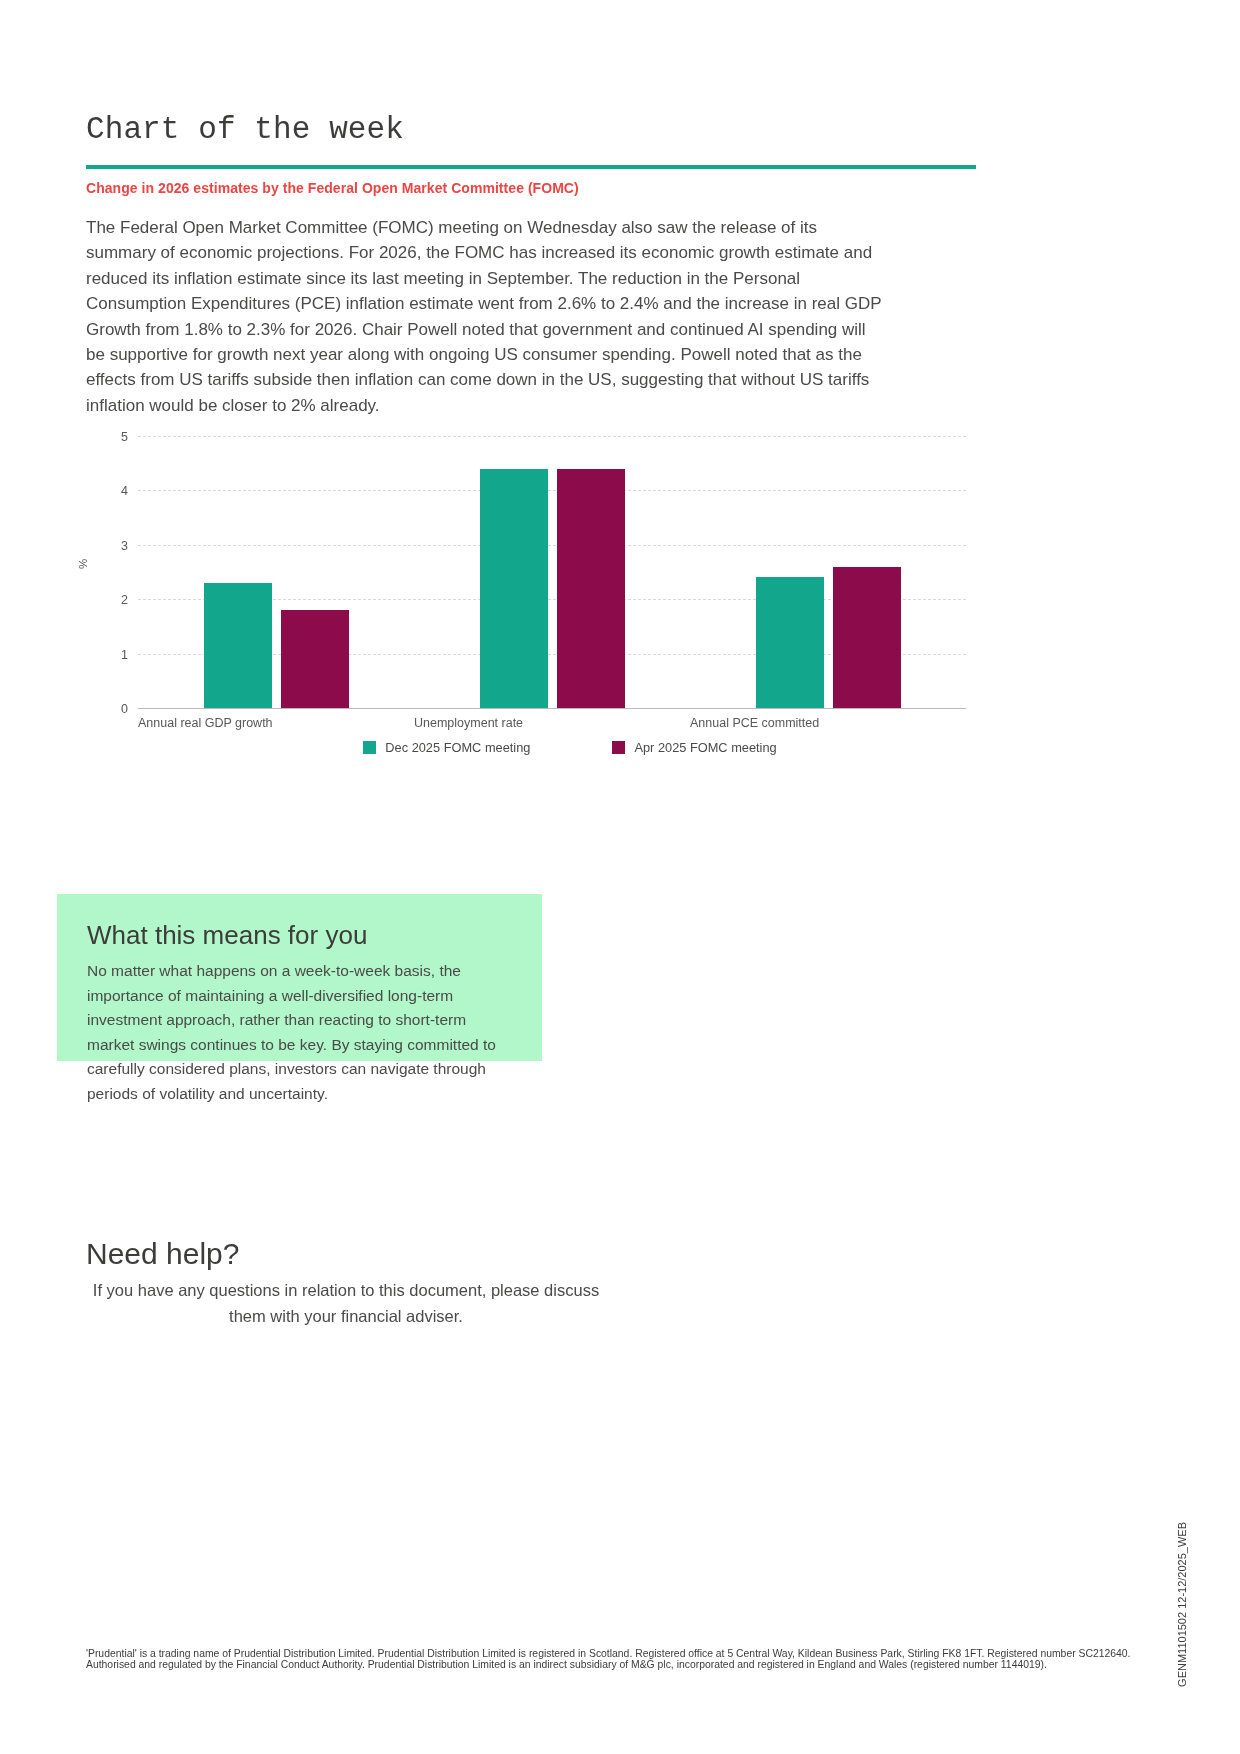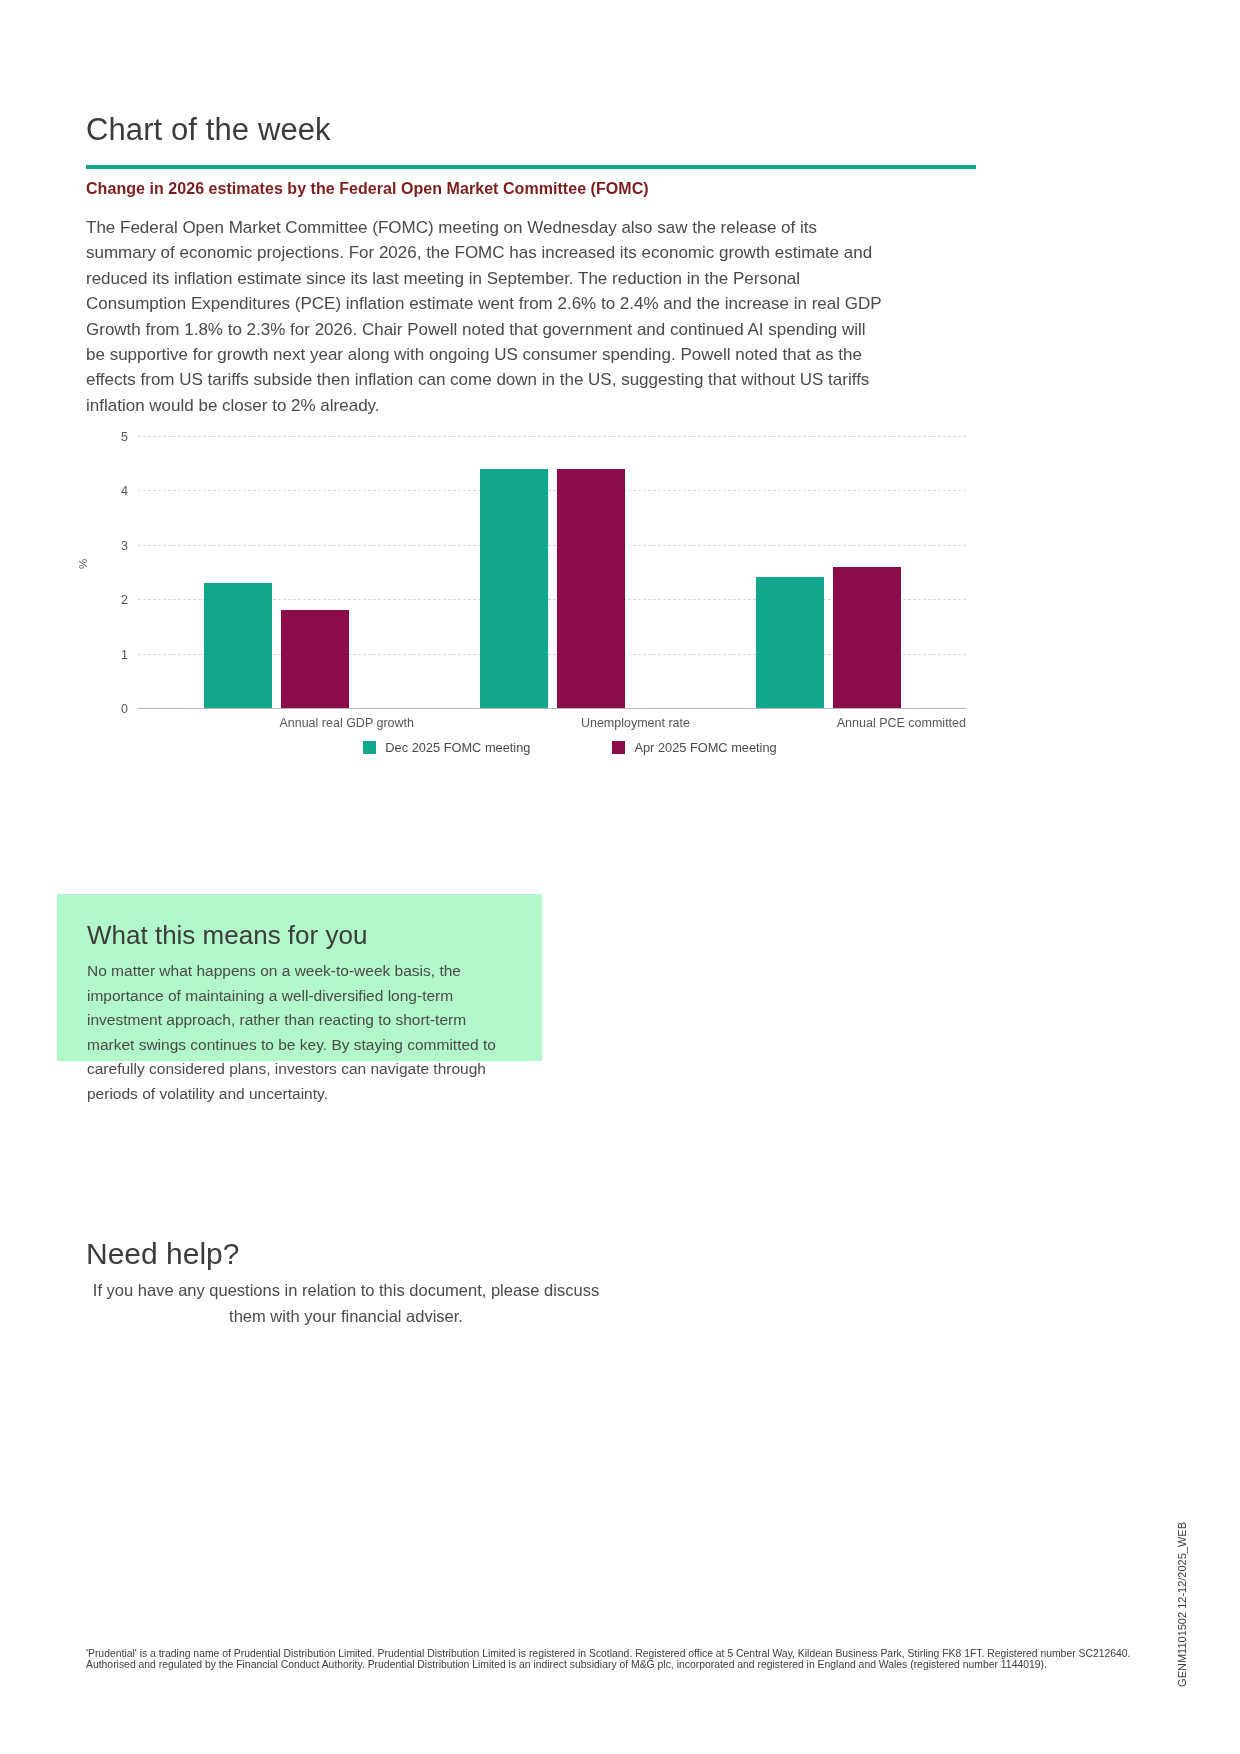--- a/index.html
+++ b/index.html
@@ -21,38 +21,39 @@
 
   
   .page-title {
     position: absolute;
     left: 86px;
     top: 112px;
     font-size: 31px;
     font-weight: 400;
     color: #3c3c3b;
     letter-spacing: 0.1px;
+    font-family: Liberation Mono, monospace;
   }
 
   .rule {
     position: absolute;
     left: 86px;
     top: 165px;
     width: 890px;
     height: 4px;
     background: #12a68c;
   }
 
   .section-subtitle {
     position: absolute;
     left: 86px;
     top: 180px;
-    font-size: 16px;
+    font-size: 14px;
     font-weight: 700;
-    color: #7f1d1d;
+    color: #ef4444;
     letter-spacing: 0.05px;
   }
 
   .body-copy {
     position: absolute;
     left: 86px;
     top: 215px;
     width: 800px;
     font-size: 17px;
     line-height: 25.4px;
@@ -134,21 +135,21 @@
 
   .cat-labels {
     position: absolute;
     left: 52px;
     right: 10px;
     top: 288px;
     display: flex;
   }
   .cat-label {
     flex: 1 1 0;
-    text-align: right;
+    text-align: left;
     font-size: 12.5px;
     color: #58585a;
   }
 
   .legend {
     position: absolute;
     left: 52px;
     right: 10px;
     top: 312px;
     display: flex;

